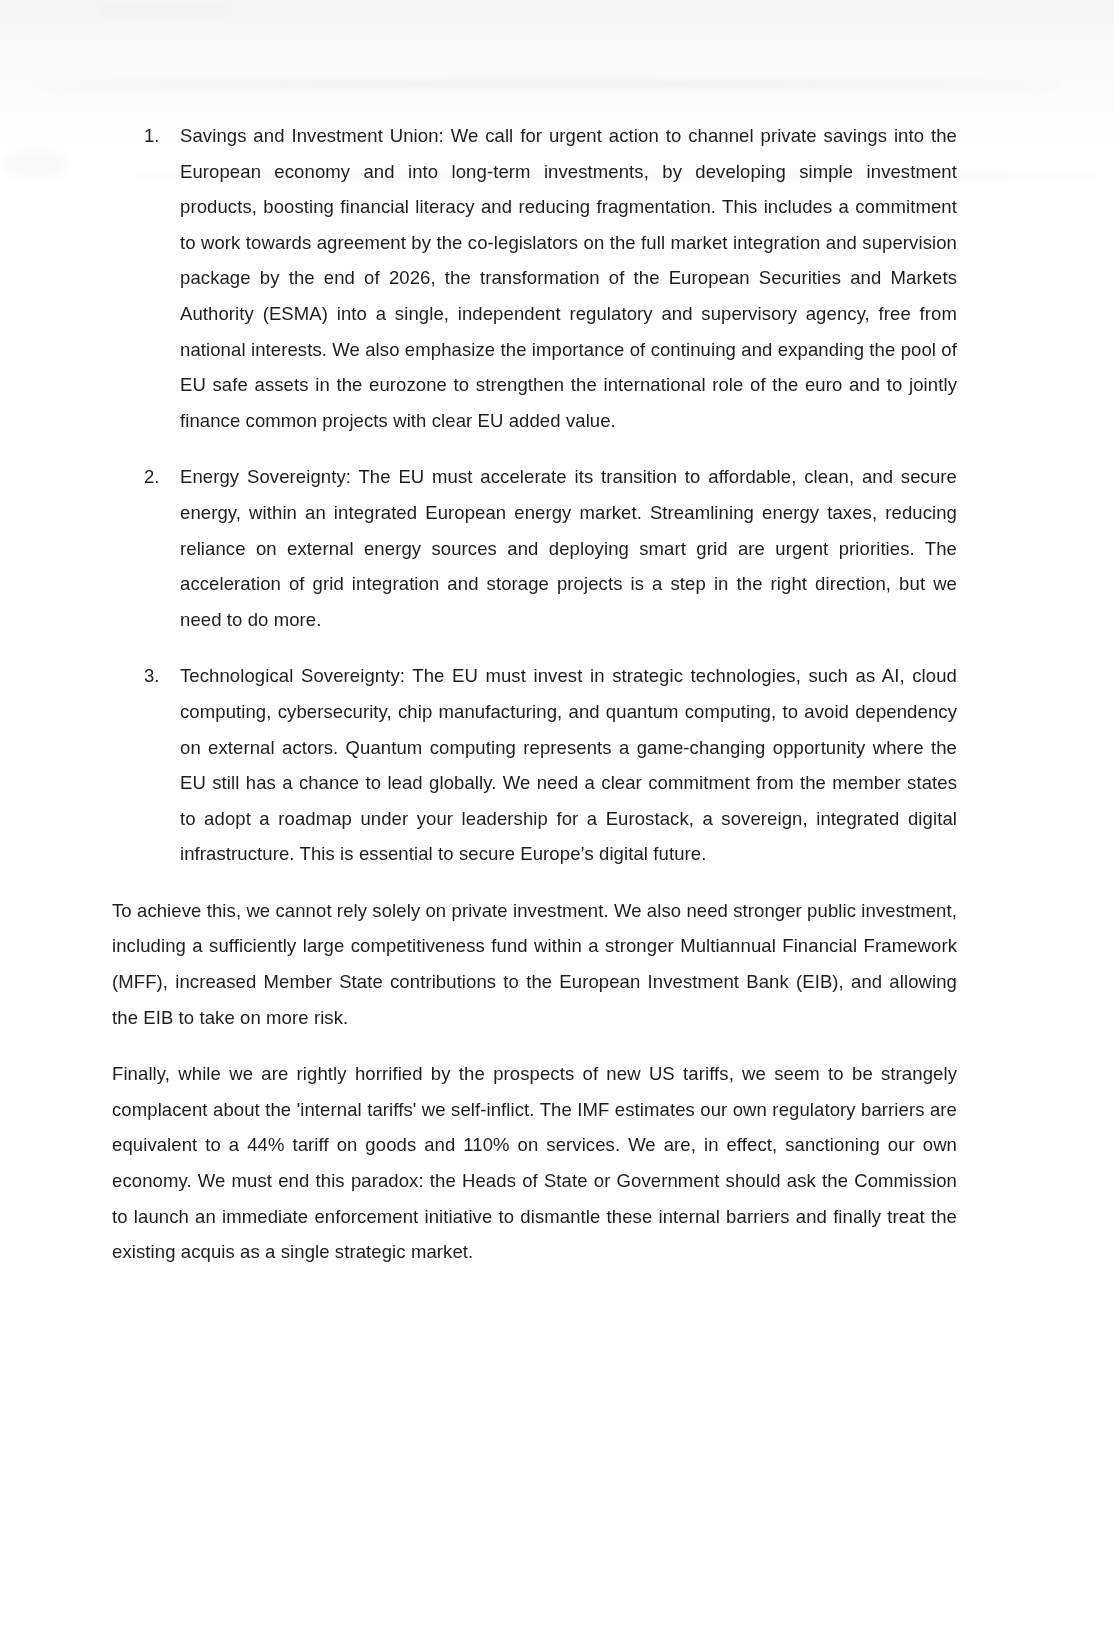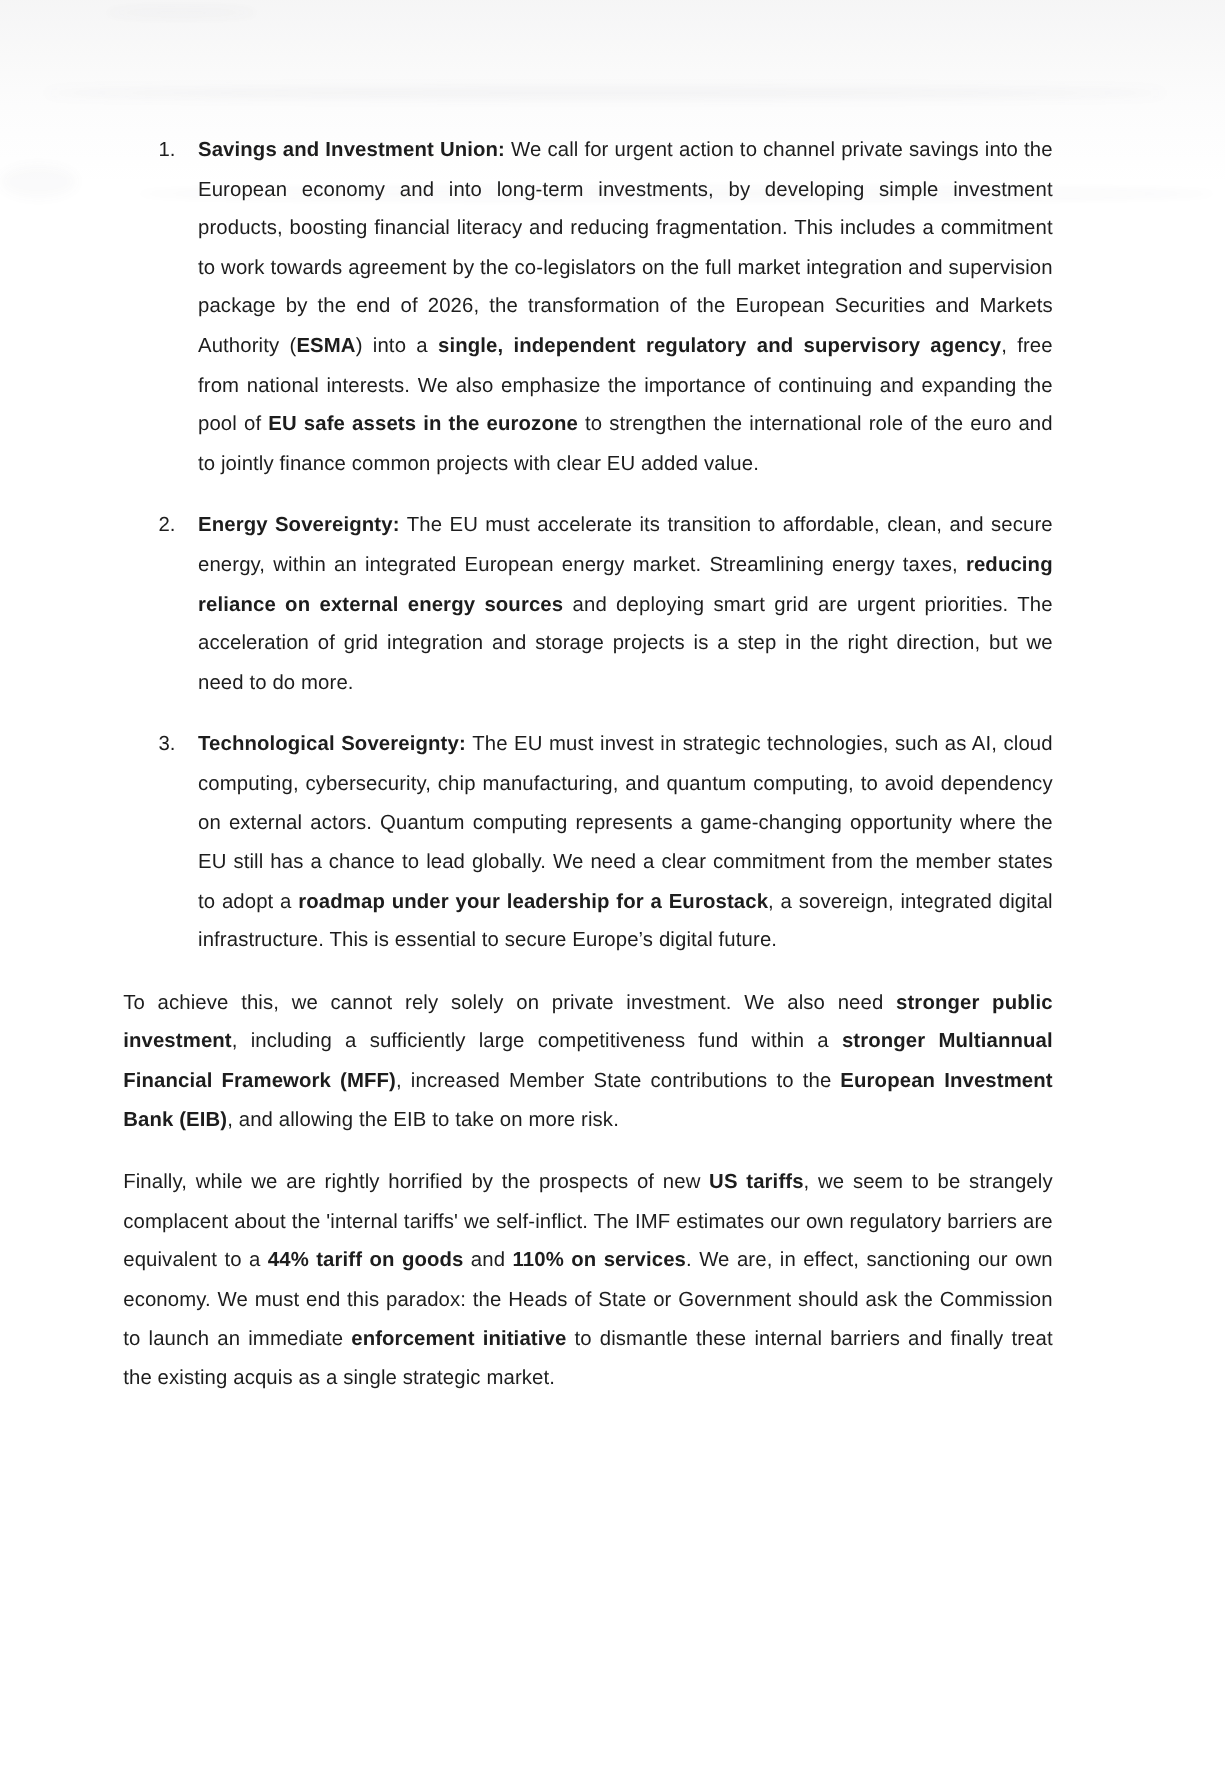--- a/index.html
+++ b/index.html
@@ -57,21 +57,21 @@
   }
   .item-text, .paragraph {
     margin: 0;
     font-size: 18.5px;
     line-height: 35.6px;
     text-align: justify;
     text-justify: inter-word;
     letter-spacing: 0.1px;
   }
   .paragraph { margin: 0 0 21px 0; }
-  .b { font-weight: 700; }
+  .b { font-weight: 400; }
 </style>
 </head>
 <body>
 
 <div class="page">
   <div class="page-top-shadow"></div>
   <div class="ghost ghost-1"></div>
   <div class="ghost ghost-2"></div>
   <div class="ghost ghost-3"></div>
   <div class="ghost ghost-4"></div>

